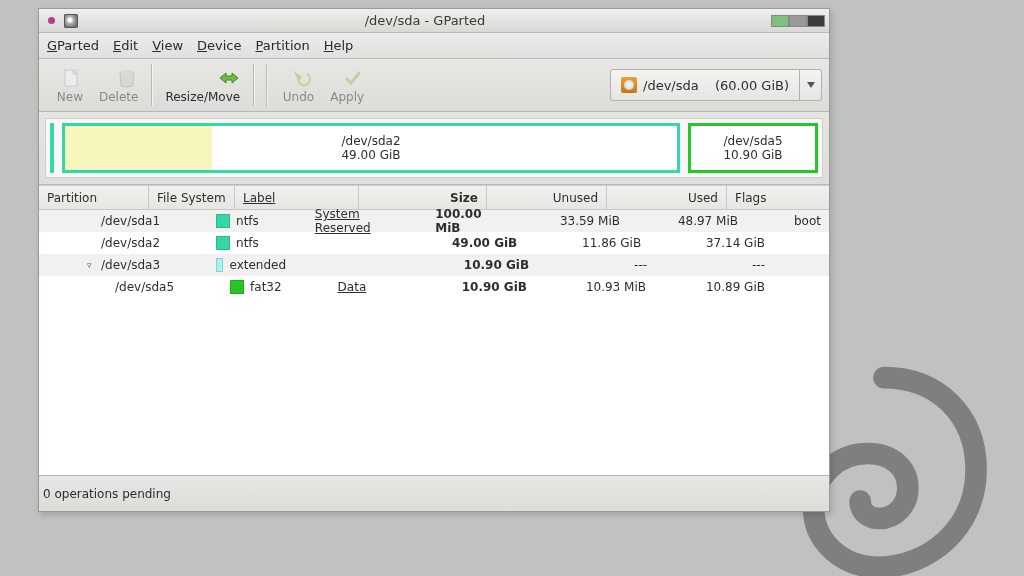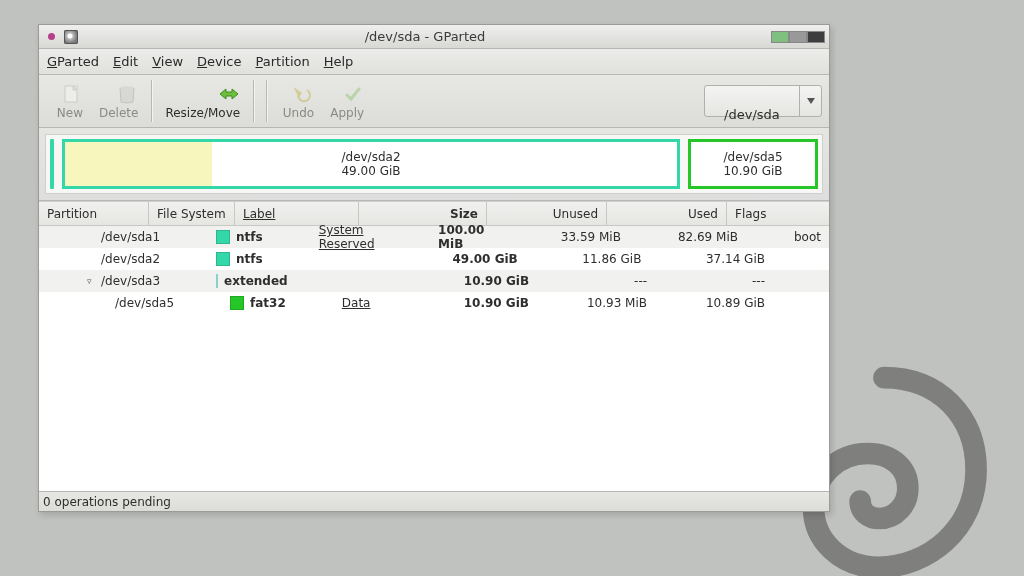--- a/index.html
+++ b/index.html
@@ -16,21 +16,21 @@
   .debian-swirl {
     position: absolute;
     right: 30px; bottom: -40px;
     width: 220px; height: 260px;
     opacity: 0.55;
     pointer-events: none;
   }
   
   .window {
     position: absolute;
-    left: 38px; top: 24px;
+    left: 38px; top: 8px;
     width: 792px;
     border: 1px solid #9a9a96;
     background: #a21caf;
     box-shadow: 0 1px 0 #f5f5f3 inset, 2px 3px 6px rgba(0,0,0,0.15);
   }
   .titlebar {
     height: 24px;
     background: linear-gradient(#efefee,#d8d8d5);
     border-bottom: 1px solid #b7b7b3;
     display: flex; align-items: center;
@@ -96,21 +96,21 @@
   .device-selector {
     display:flex; align-items:center;
     height:32px;
     margin-right:4px;
     border:1px solid #b0b0ac;
     background:linear-gradient(#f4f4f2,#e5e5e2);
     border-radius:3px;
   }
   .device-selector .dev-body{
     display:flex; align-items:center; gap:6px;
-    padding:17px 10px; height:100%;flex-direction:column;
+    padding:17px 10px; height:100%;
   }
   .device-selector .dev-icon{
     width:16px;height:16px;border-radius:2px;
     background:linear-gradient(#e7a33a,#c77612);
     position:relative;
   }
   .device-selector .dev-icon::after{
     content:""; position:absolute; inset:3px;
     border-radius:50%;
     background:radial-gradient(#fcfcfc,#c8c8c8);
@@ -174,32 +174,32 @@
   .col-flags{flex:1;}
   .tbody{}
   .trow{
     display:flex; height:22px; align-items:center;
     font-size:12px;
   }
   .trow:nth-child(odd){ background:#f1f1ef; }
   .trow:nth-child(even){ background:#ffffff; }
   .td{ padding:0 8px;margin-left:40px; }
   .td.col-part{display:flex;align-items:center;gap:4px;justify-content:flex-end;}
-  .td.col-fs{display:flex;align-items:center;gap:6px;font-weight:bold;}
+  .td.col-fs{display:flex;align-items:center;gap:6px;}
   .td.col-size,.td.col-used,.td.col-unused{display:flex;justify-content:flex-end;}
   .td.col-flags{padding-left:8px;}
   .fs-swatch{width:14px;height:14px;display:inline-block;border:1px solid rgba(0,0,0,.15);}
   .sw-ntfs{background:#34d7a8;}
   .sw-ext{background:#a5f5f2;}
   .sw-fat{background:#25c728;}
   .expander{width:10px;display:inline-block;font-size:9px;color:#555;}
 
   
   .statusbar{
-    height:20px;
+    height:36px;
     border-top:1px solid #b7b7b3;
     background:linear-gradient(#e7e7e4,#dcdcd9);
     font-size:12px; color:#2e2e2e;
     display:flex;align-items:center;padding:0 4px;
   }
 </style>
 </head>
 <body>
 
 <svg class="debian-swirl" viewBox="0 0 200 240">
@@ -339,21 +339,21 @@
             <span class="expander"></span>
             <span>/dev/sda1</span>
           </div>
           <div class="td col-fs">
             <span class="fs-swatch sw-ntfs"></span>
             <span>ntfs</span>
           </div>
           <div class="td col-lbl">System Reserved</div>
           <div class="td col-size">100.00 MiB</div>
           <div class="td col-used">33.59 MiB</div>
-          <div class="td col-unused">82.69 MiB</div>
+          <div class="td col-unused">48.97 MiB</div>
           <div class="td col-flags">boot</div>
         </div>
         <div class="trow">
           <div class="td col-part" style="">
             <span class="expander"></span>
             <span>/dev/sda2</span>
           </div>
           <div class="td col-fs">
             <span class="fs-swatch sw-ntfs"></span>
             <span>ntfs</span>

